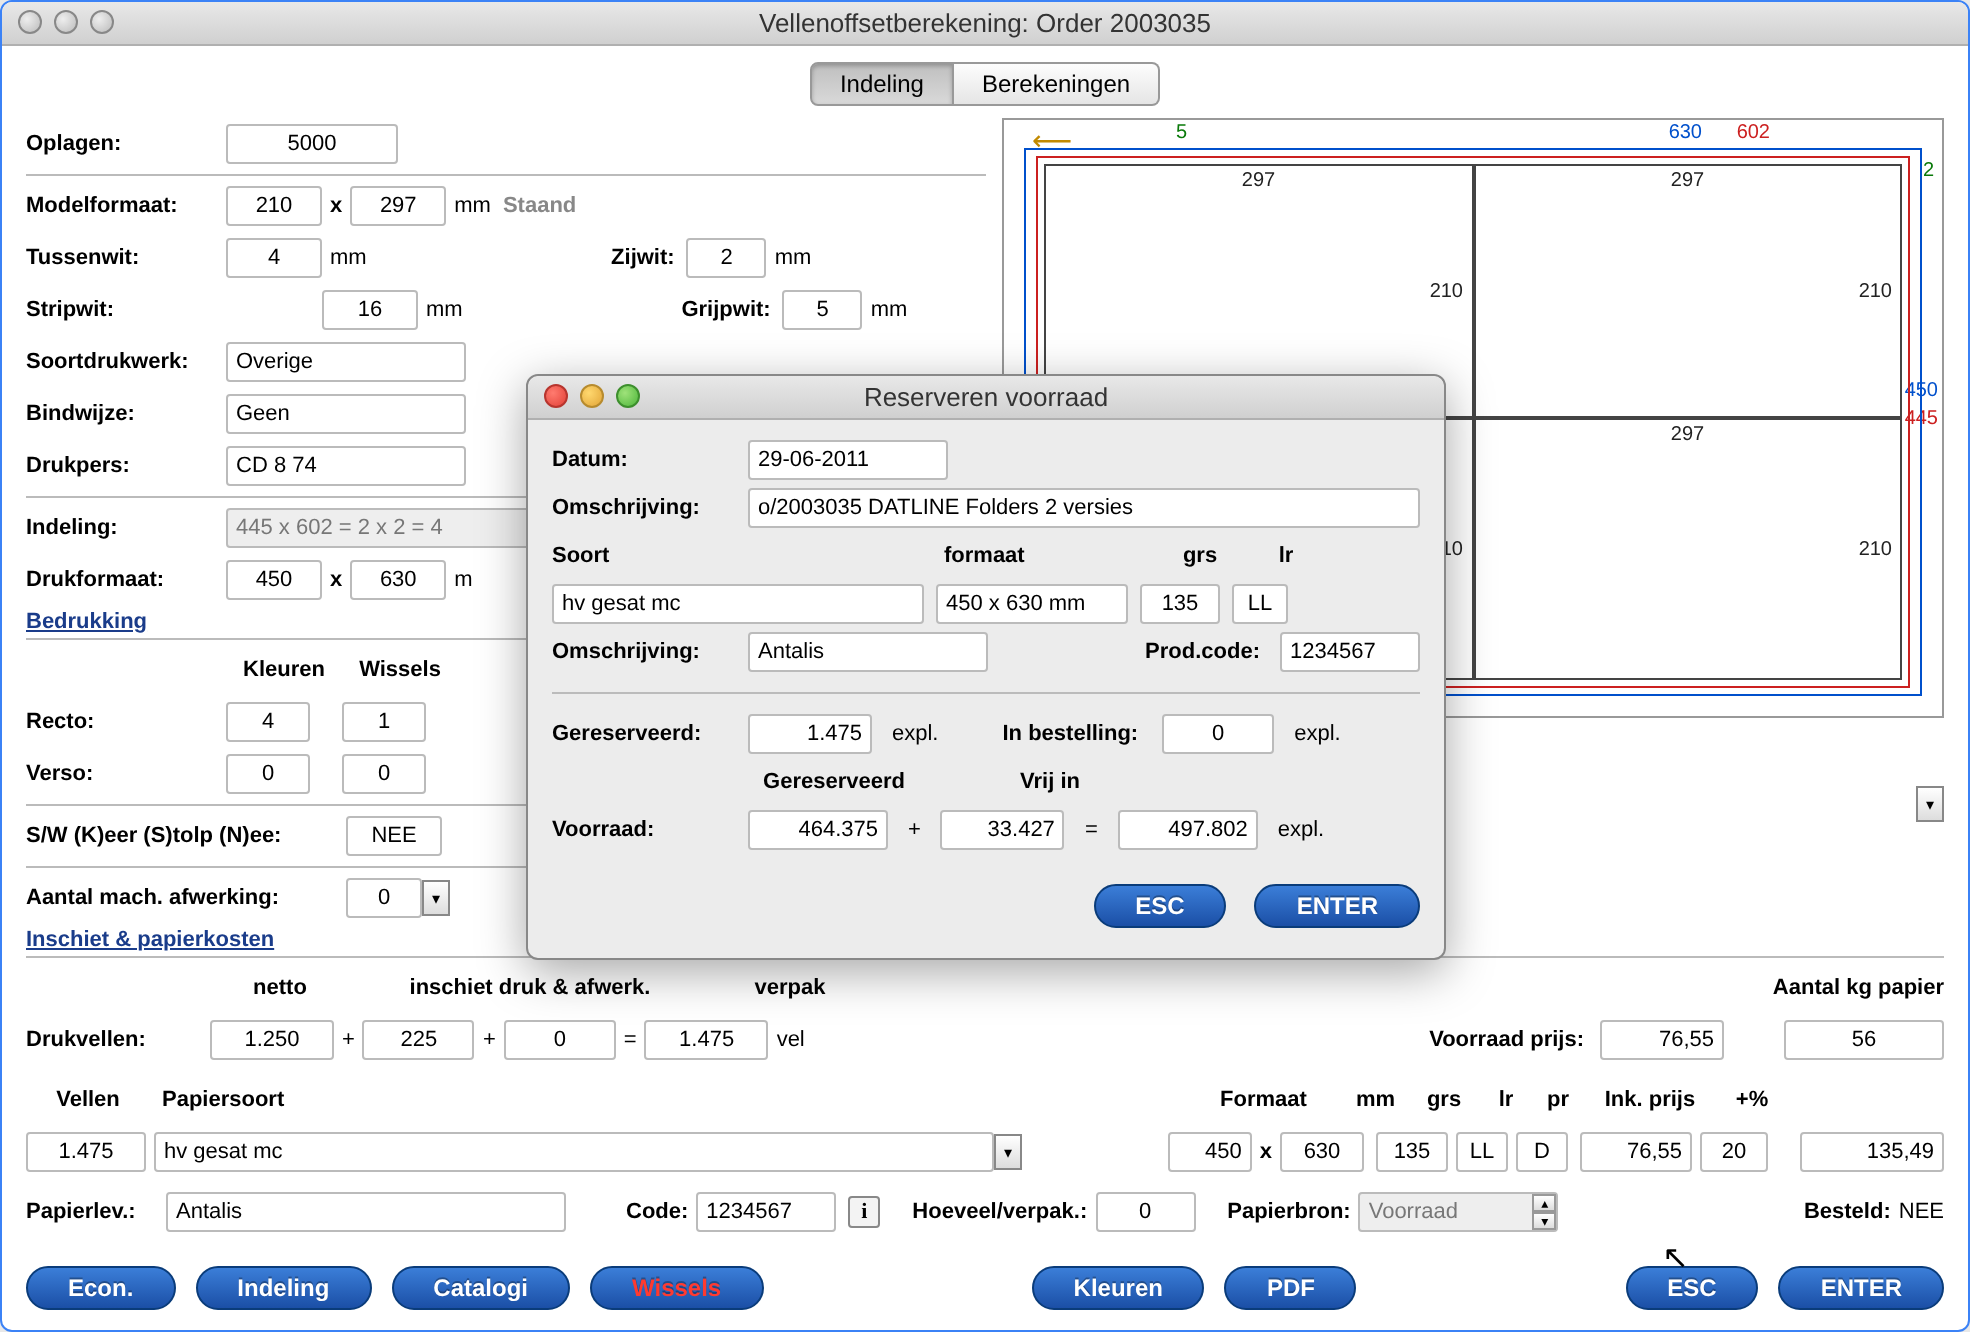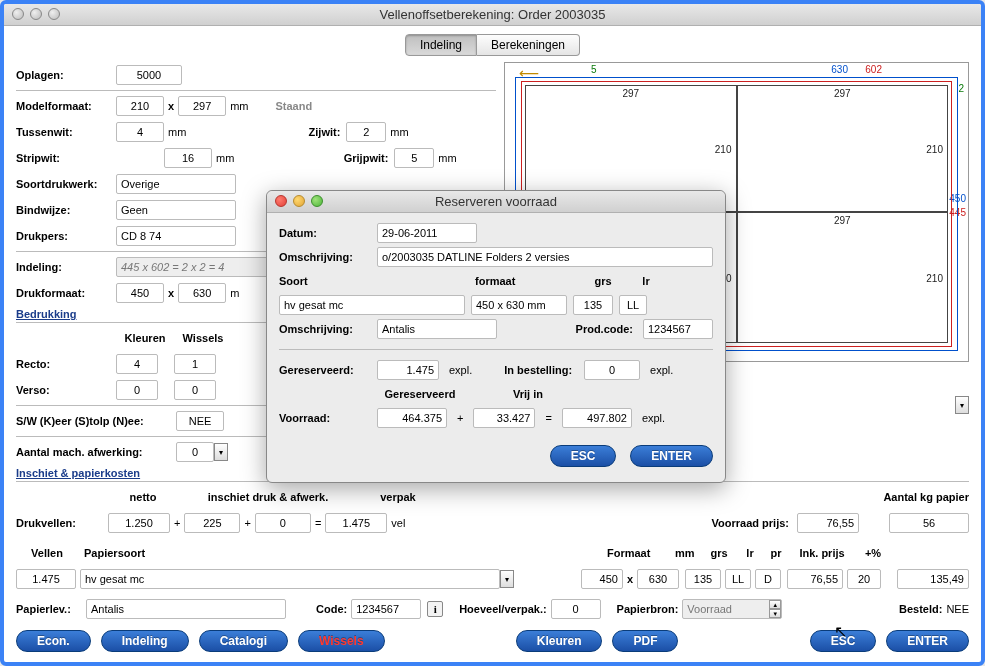--- a/index.html
+++ b/index.html
@@ -1,17 +1,17 @@
 <!DOCTYPE html>
 <html><head>
 <meta charset="utf-8">
 <style>
 *{box-sizing:border-box;margin:0;padding:0;font-family:"Lucida Grande","Helvetica Neue",Arial,sans-serif;font-size:11px;color:#000}
 body{background:#e8e8e8}
-.window{width:985px;height:666px;background:#fff;border:4px solid #3b82f6;border-radius:6px;position:relative;overflow:hidden}
+.window{width:985px;height:666px;background:#fff;border:1px solid #3b82f6;border-radius:6px;position:relative;overflow:hidden}
 .titlebar{height:22px;background:linear-gradient(#e8e8e8,#d0d0d0);border-bottom:1px solid #b0b0b0;display:flex;align-items:center;position:relative}
 .traffic{display:flex;gap:6px;position:absolute;left:8px;top:4px}
 .tl{width:12px;height:12px;border-radius:50%}
 .tl.red{background:radial-gradient(circle at 35% 35%,#ff7b6f,#e24037);border:1px solid #b7352e}
 .tl.yellow{background:radial-gradient(circle at 35% 35%,#ffd86f,#e2a537);border:1px solid #b78b2e}
 .tl.green{background:radial-gradient(circle at 35% 35%,#9fe27a,#4db63a);border:1px solid #3d8f2d}
 .tl.gray{background:radial-gradient(circle at 35% 35%,#eee,#bbb);border:1px solid #888}
 .titlebar .title{flex:1;text-align:center;font-size:13px;color:#333}
 .content{padding:8px 12px;position:relative;height:calc(100% - 22px)}
 .segmented{display:flex;justify-content:center;margin-bottom:6px}
@@ -77,31 +77,31 @@
   <div class="content">
     <div class="segmented">
       <div class="seg active">Indeling</div>
       <div class="seg">Berekeningen</div>
     </div>
 
     <div class="main">
       <div class="left">
         <div class="row">
           <span class="lbl" style="width:100px">Oplagen:</span>
-          <input class="inp" style="width: 66px;" value="5000">
+          <input class="inp" style="width: 86px;" value="5000">
         </div>
         <div class="hr"></div>
 
         <div class="row">
           <span class="lbl" style="width:100px">Modelformaat:</span>
           <input class="inp" style="width: 48px;" value="210">
           <span class="unit lbl">x</span>
           <input class="inp" style="width: 48px;" value="297">
           <span class="unit">mm</span>
-          <span class="lbl" style="margin-left:23px;color:#888">Staand</span>
+          <span class="lbl" style="margin-left:2px;color:#888">Staand</span>
         </div>
 
         <div class="row">
           <span class="lbl" style="width:100px">Tussenwit:</span>
           <input class="inp" style="width: 48px;" value="4">
           <span class="unit">mm</span>
           <span class="lbl" style="width:60px;text-align:right;margin-left:90px">Zijwit:</span>
           <input class="inp" style="width: 40px; margin-left: 6px;" value="2">
           <span class="unit">mm</span>
         </div>
@@ -123,21 +123,21 @@
           <span class="lbl" style="width:100px">Bindwijze:</span>
           <input class="inp left-align" style="width: 120px;" value="Geen">
         </div>
         <div class="row">
           <span class="lbl" style="width:100px">Drukpers:</span>
           <input class="inp left-align" style="width: 120px;" value="CD 8 74">
         </div>
         <div class="hr"></div>
         <div class="row">
           <span class="lbl" style="width:100px">Indeling:</span>
-          <input class="inp gray-inp left-align" style="width: 168px; font-style: italic;" value="445 x 602 = 2 x 2 = 4">
+          <input class="inp gray-inp left-align" style="width: 168px;" value="445 x 602 = 2 x 2 = 4">
         </div>
         <div class="row">
           <span class="lbl" style="width:100px">Drukformaat:</span>
           <input class="inp" style="width: 48px;" value="450">
           <span class="unit lbl">x</span>
           <input class="inp" style="width: 48px;" value="630">
           <span class="unit">m</span>
         </div>
 
         <div class="section">Bedrukking</div>

